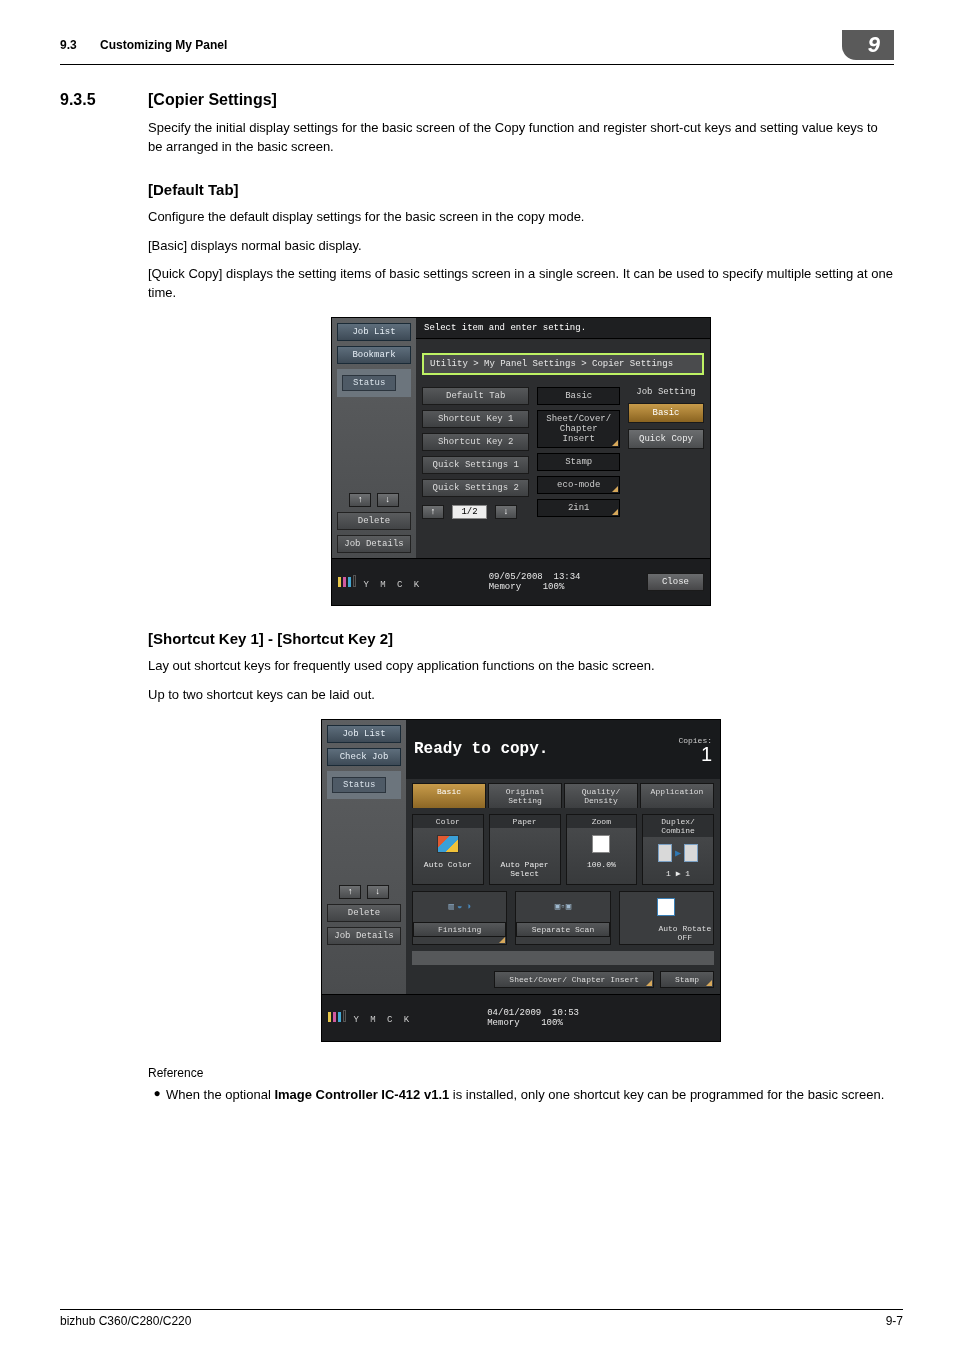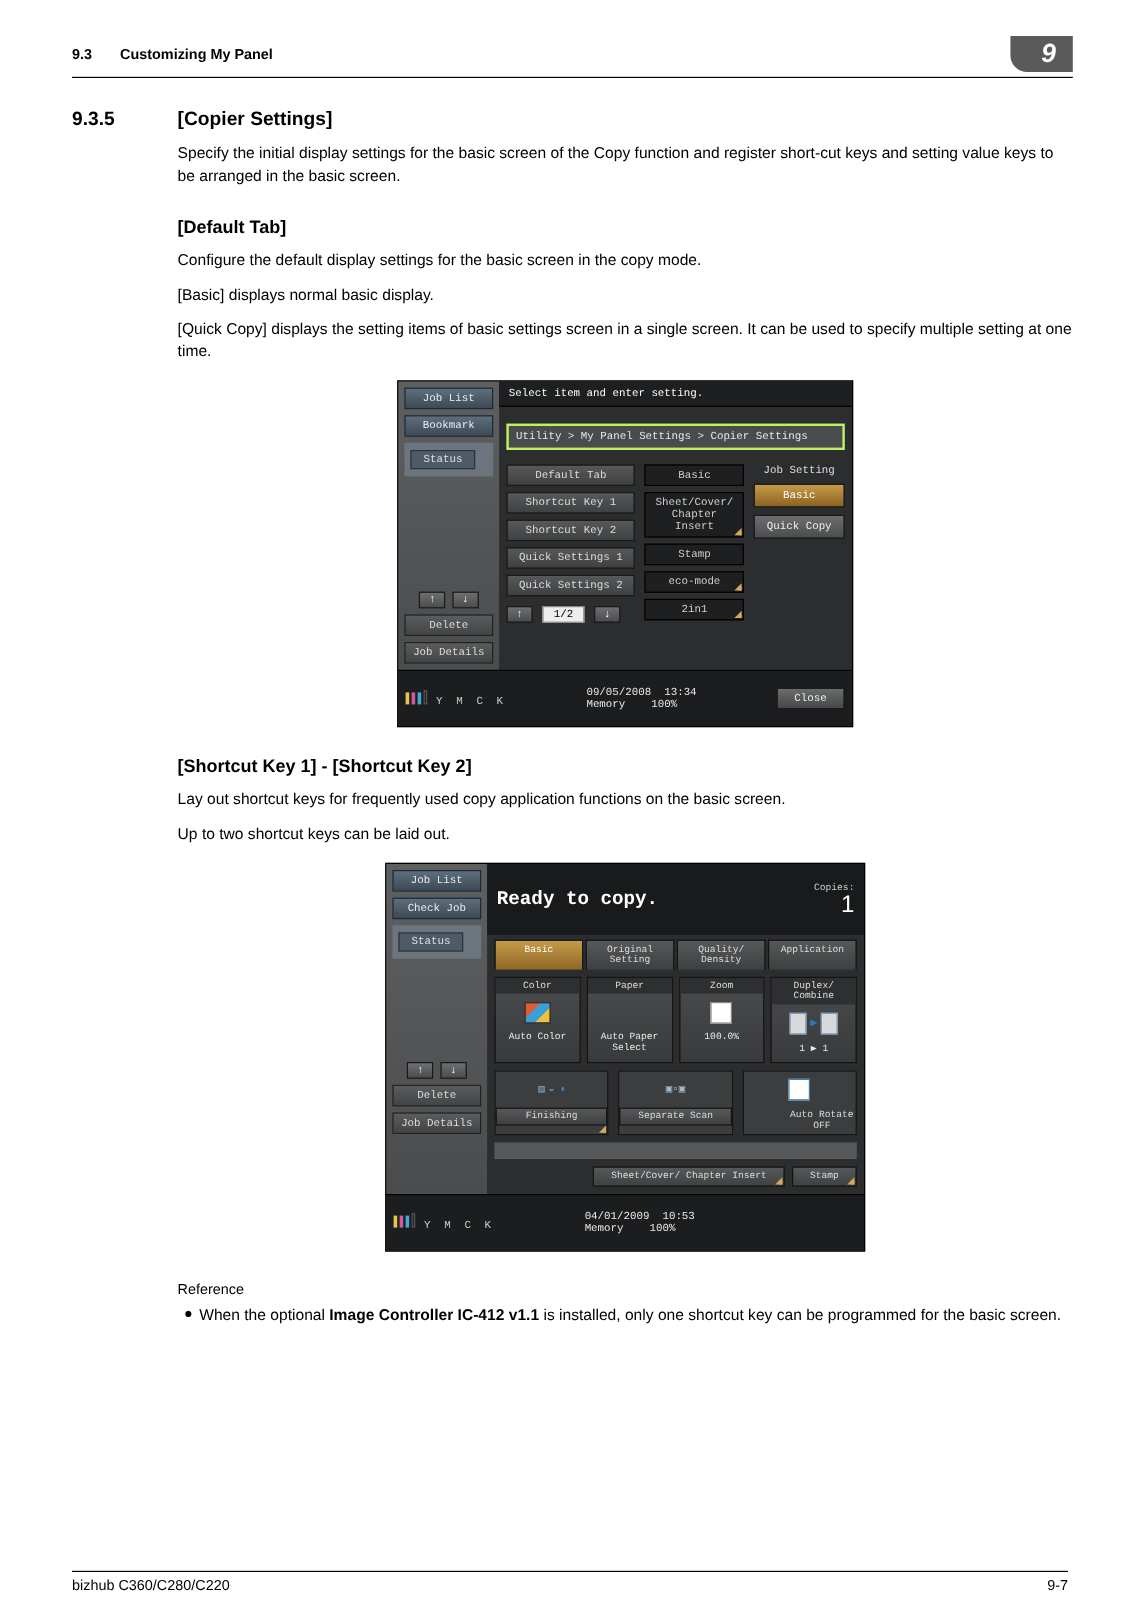--- a/index.html
+++ b/index.html
@@ -195,21 +195,21 @@
   }
   .bot-btn{
     background:linear-gradient(#56585a,#3e4042); border:1px solid #151515;
     padding:3px 14px; color:#ddd; font-size:8px; position:relative;
   }
   .ref-head{ margin-top:6px; font-size:12px;}
   .bullet-row{ display:flex; margin-top:6px; }
   .bullet-dot{ width:18px; text-align:center; font-size:12px;}
   .bullet-txt{ flex:1; font-size:13px; line-height:1.45;}
   .footer{
-    position:absolute; bottom:22px; left:60px; right:64px;
+    position:absolute; bottom:22px; left:60px; right:51px;
     border-top:1px solid #000; padding-top:4px;
     display:flex; justify-content:space-between; font-size:12px;
   }
 </style>
 </head>
 <body>
 
 <div class="header-row">
   <div class="header-left">
     <span class="header-num">9.3</span>

